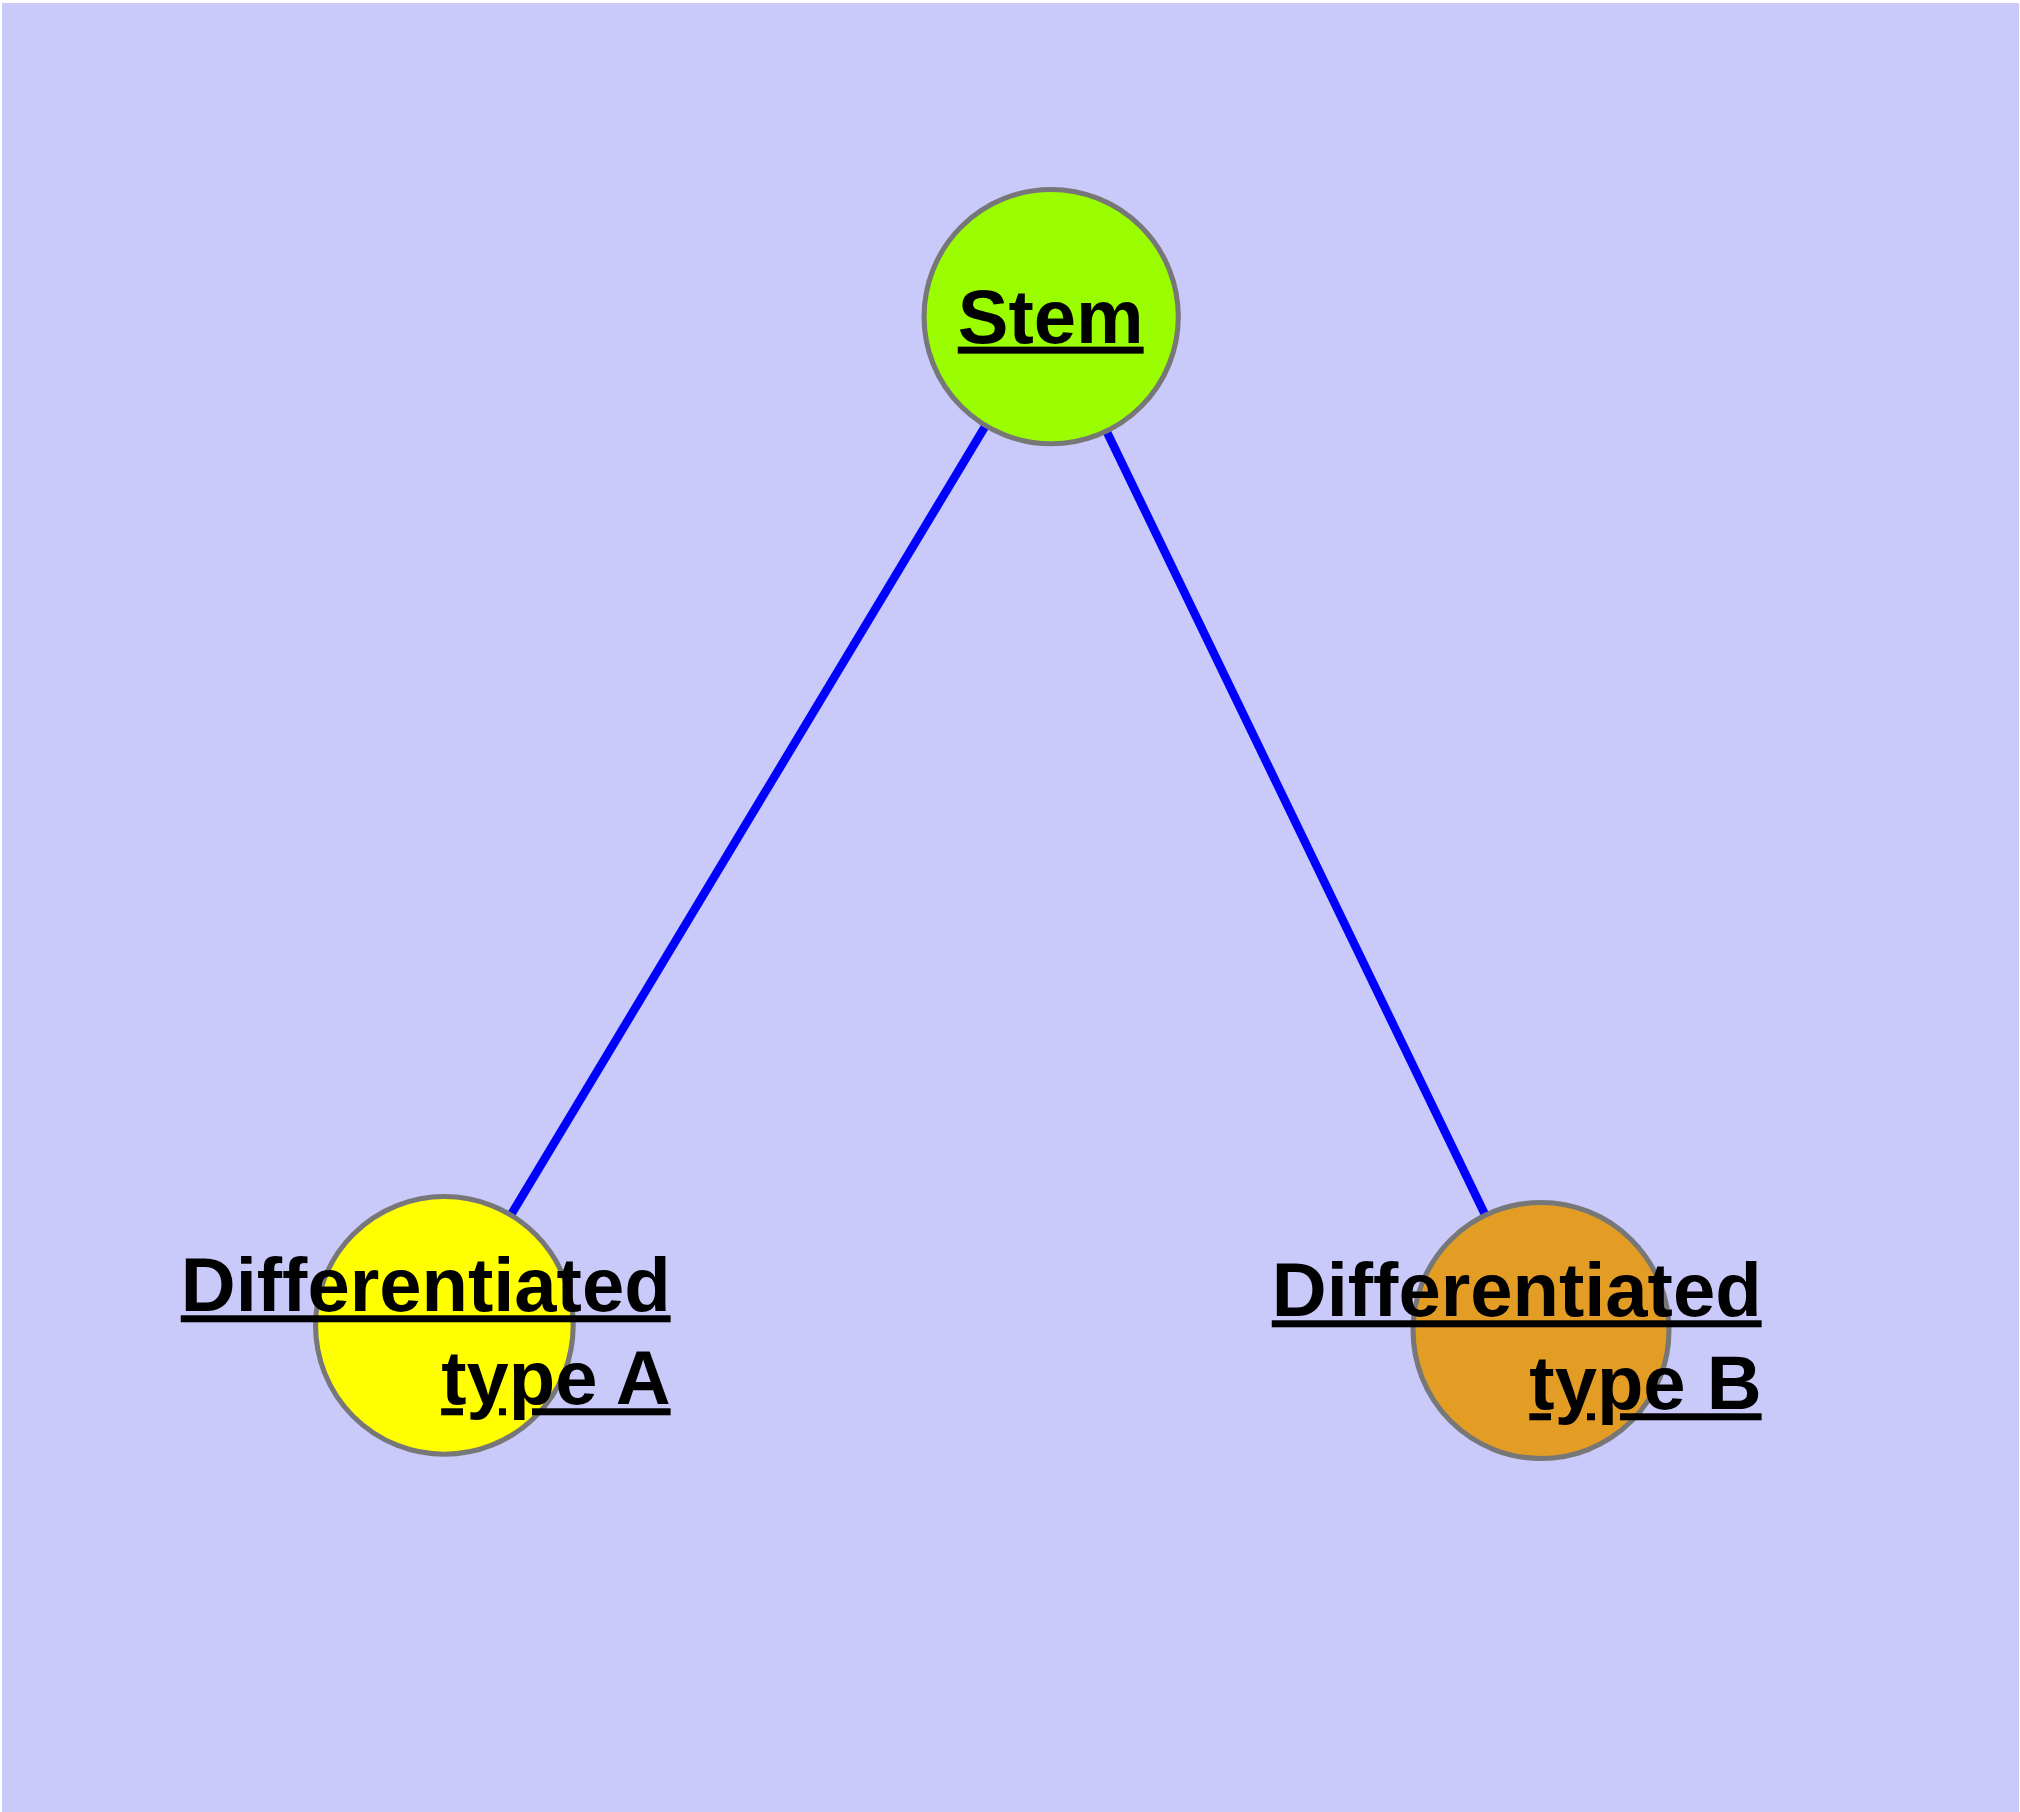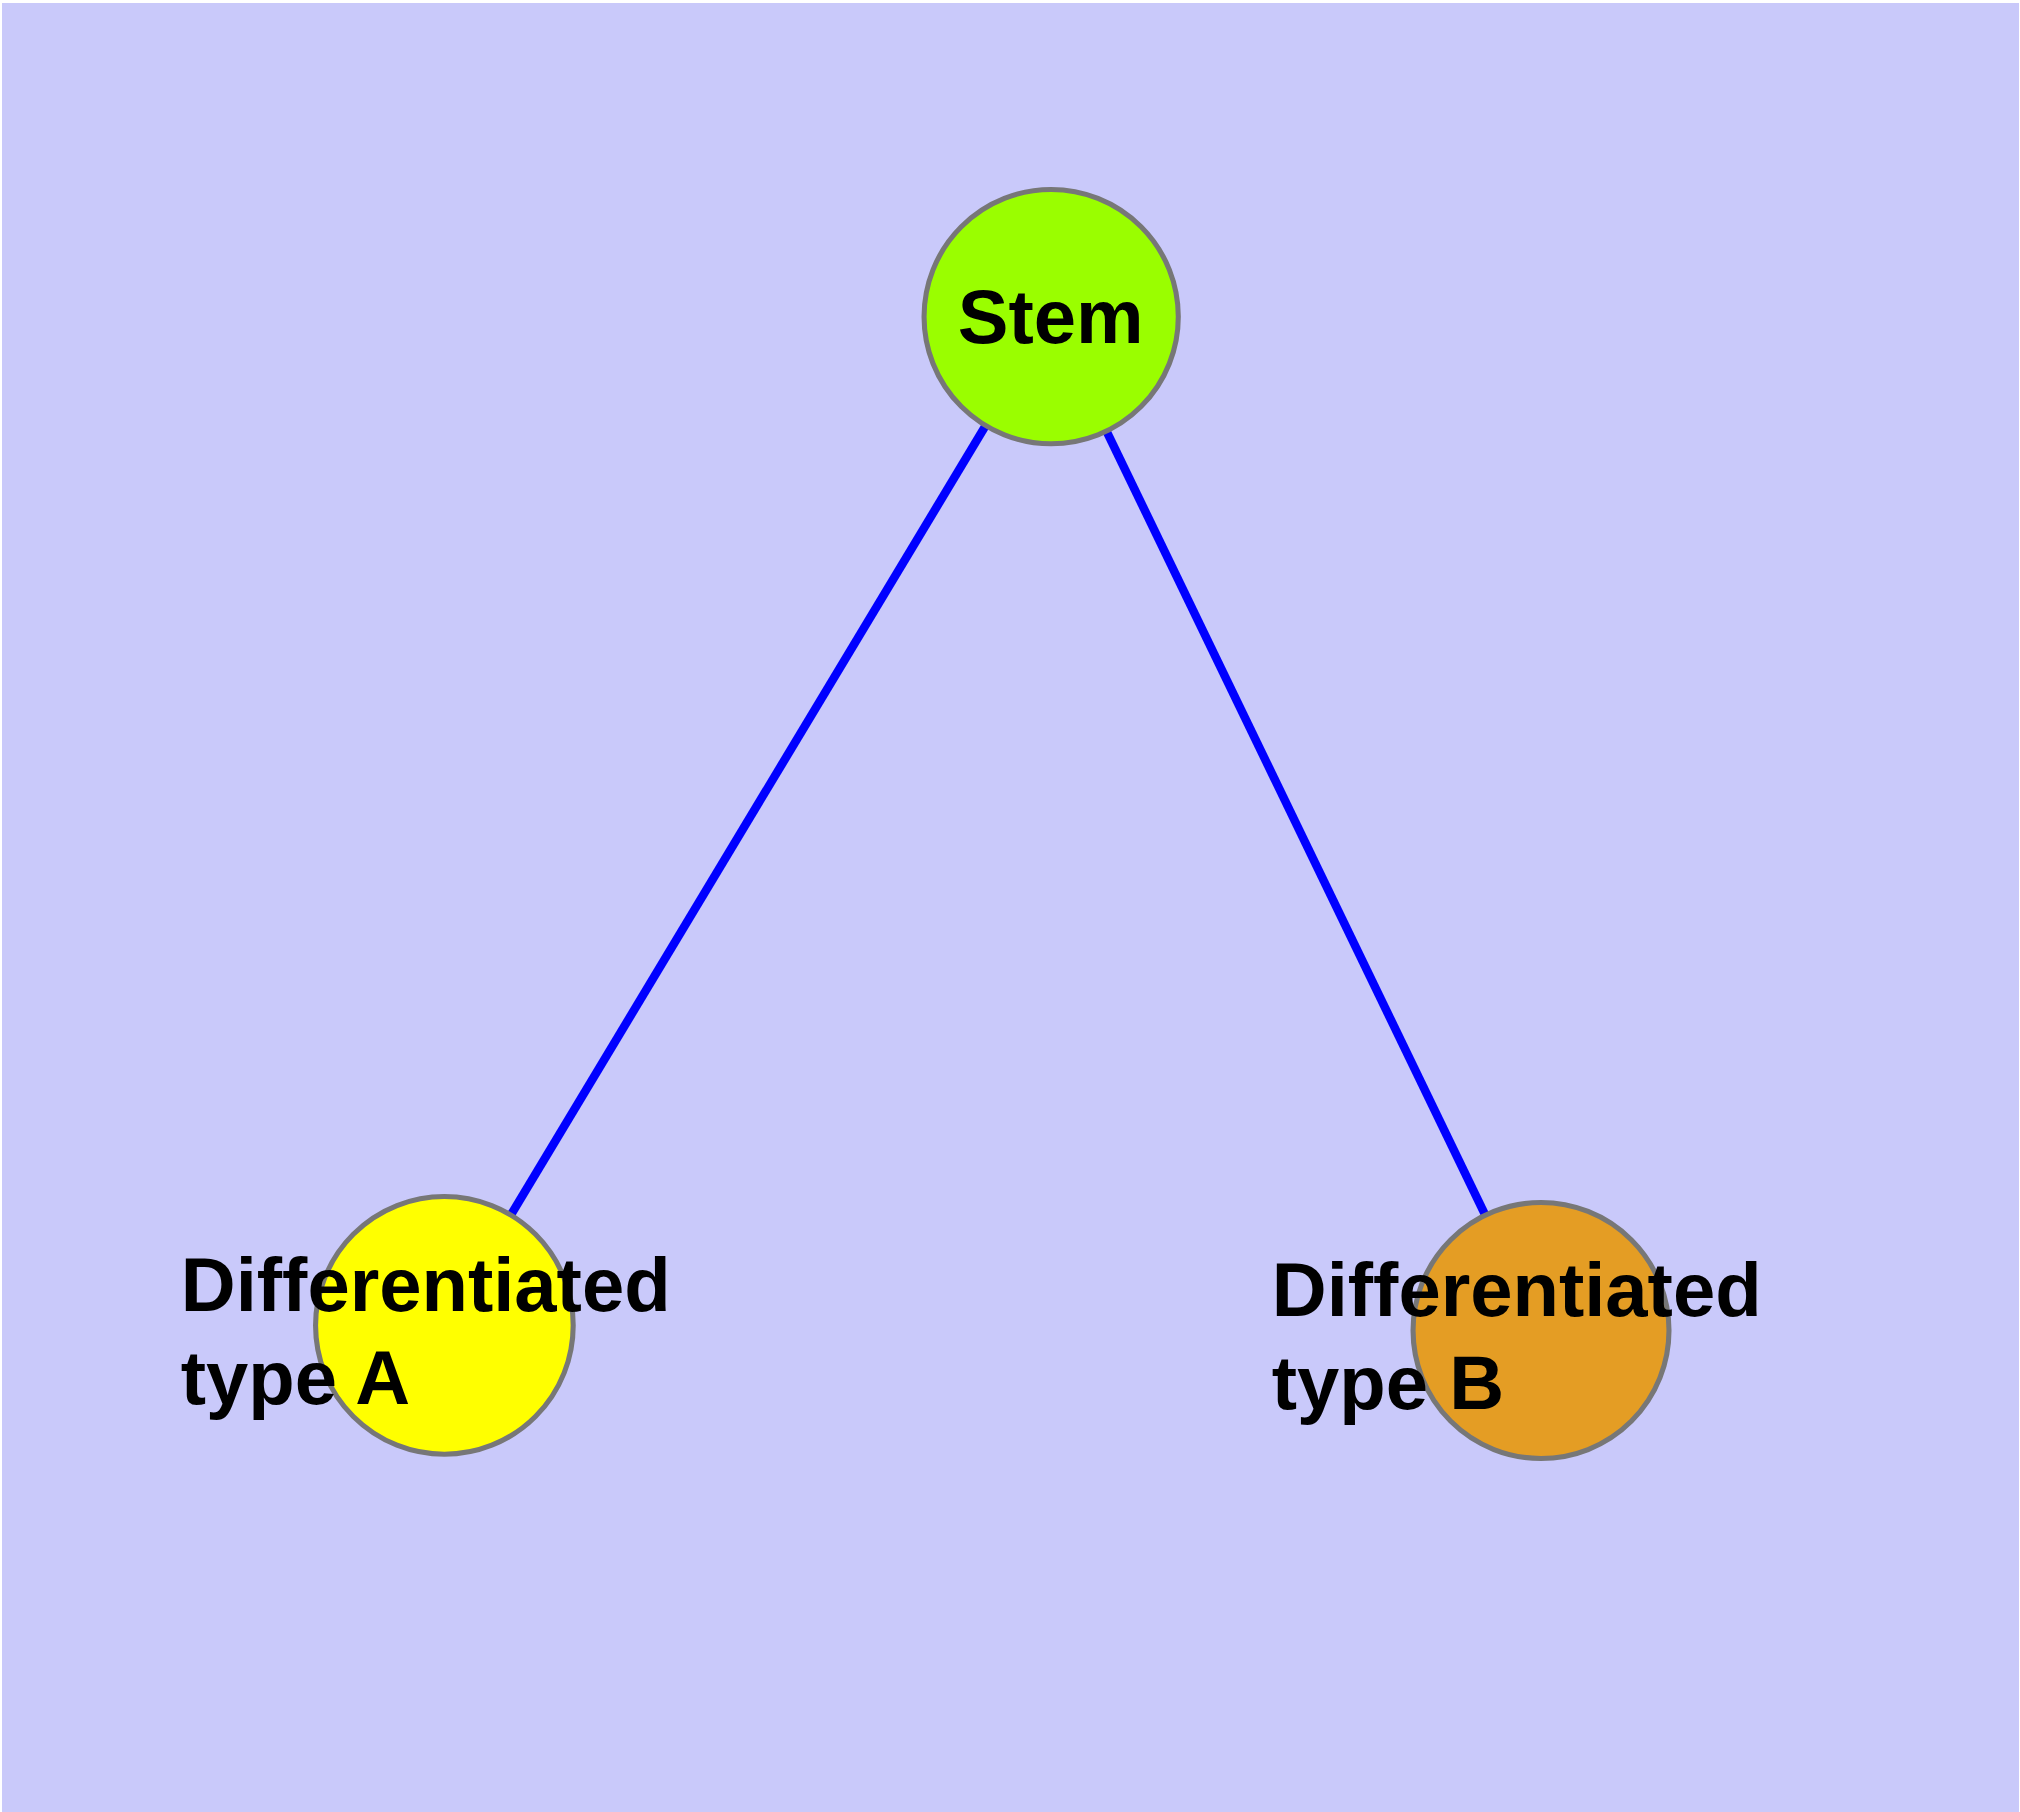--- a/index.html
+++ b/index.html
@@ -40,22 +40,23 @@
     height: 100%;
     pointer-events: none;
   }
   .node-label {
     position: absolute;
     transform: translate(-50%, -50%);
     font-weight: bold;
     font-size: 76px;
     line-height: 1.22;
     color: #000000;
-    text-align: left;
+    text-align: right;
     white-space: pre-line;
+    text-decoration: underline;
   }
 </style>
 </head>
 <body>
 
 <div class="page">
   <div class="canvas" id="canvas" style="background: rgb(201, 201, 250);">
     <svg class="graph-svg" id="graph-svg" viewBox="0 0 2380 2134" preserveAspectRatio="none">
         <line x1="1238" y1="370" x2="522" y2="1560" stroke="#0000ff" stroke-width="10"></line>
         <line x1="1238" y1="370" x2="1816" y2="1566" stroke="#0000ff" stroke-width="10"></line>

